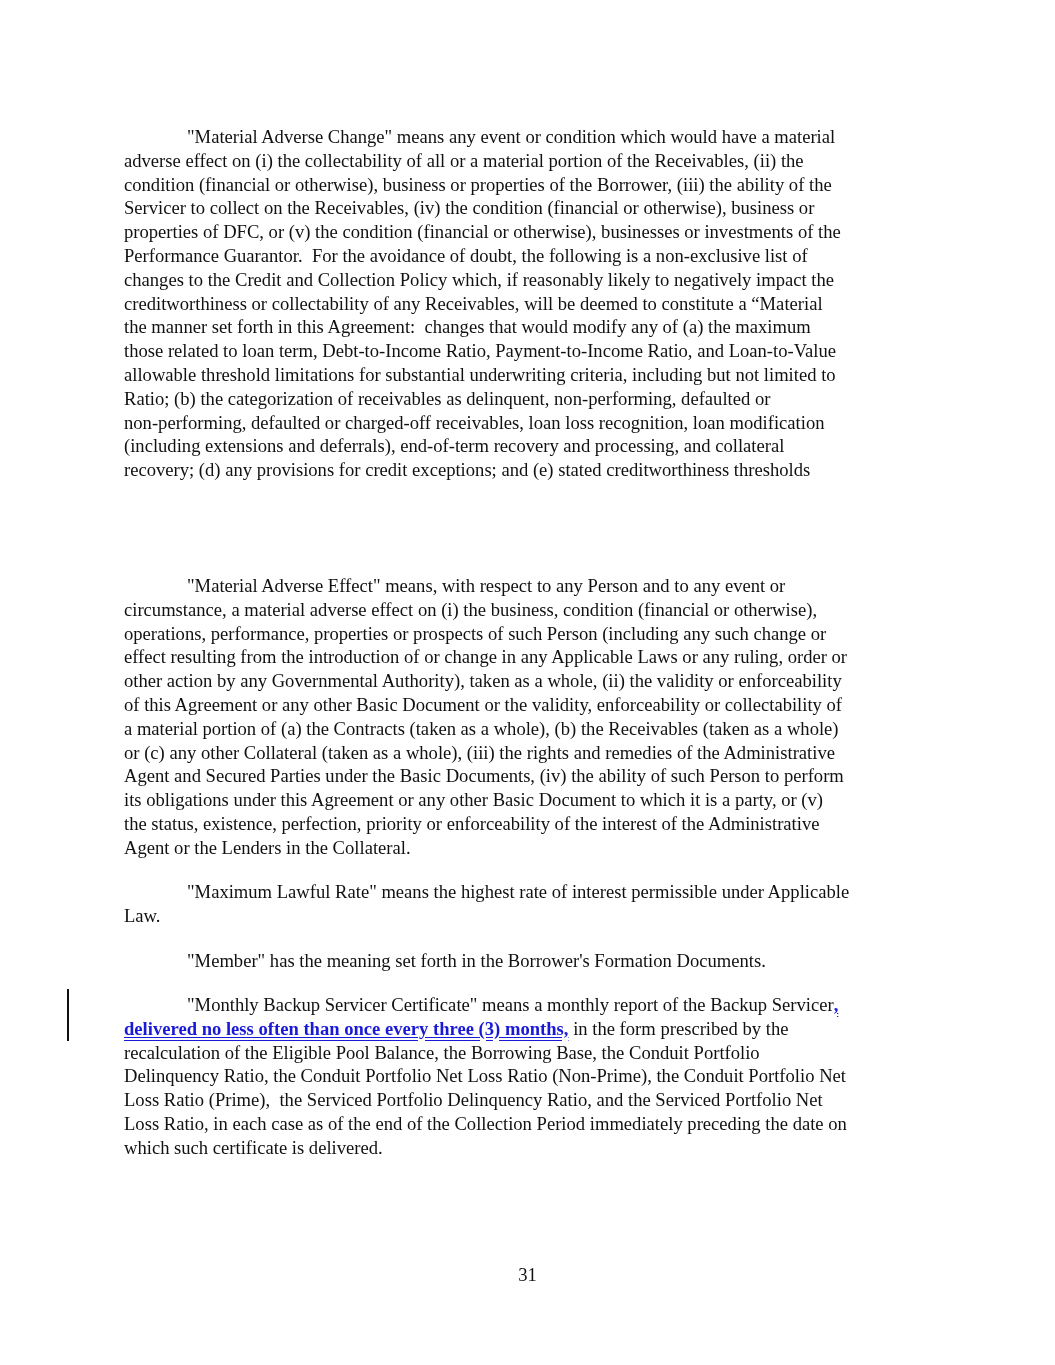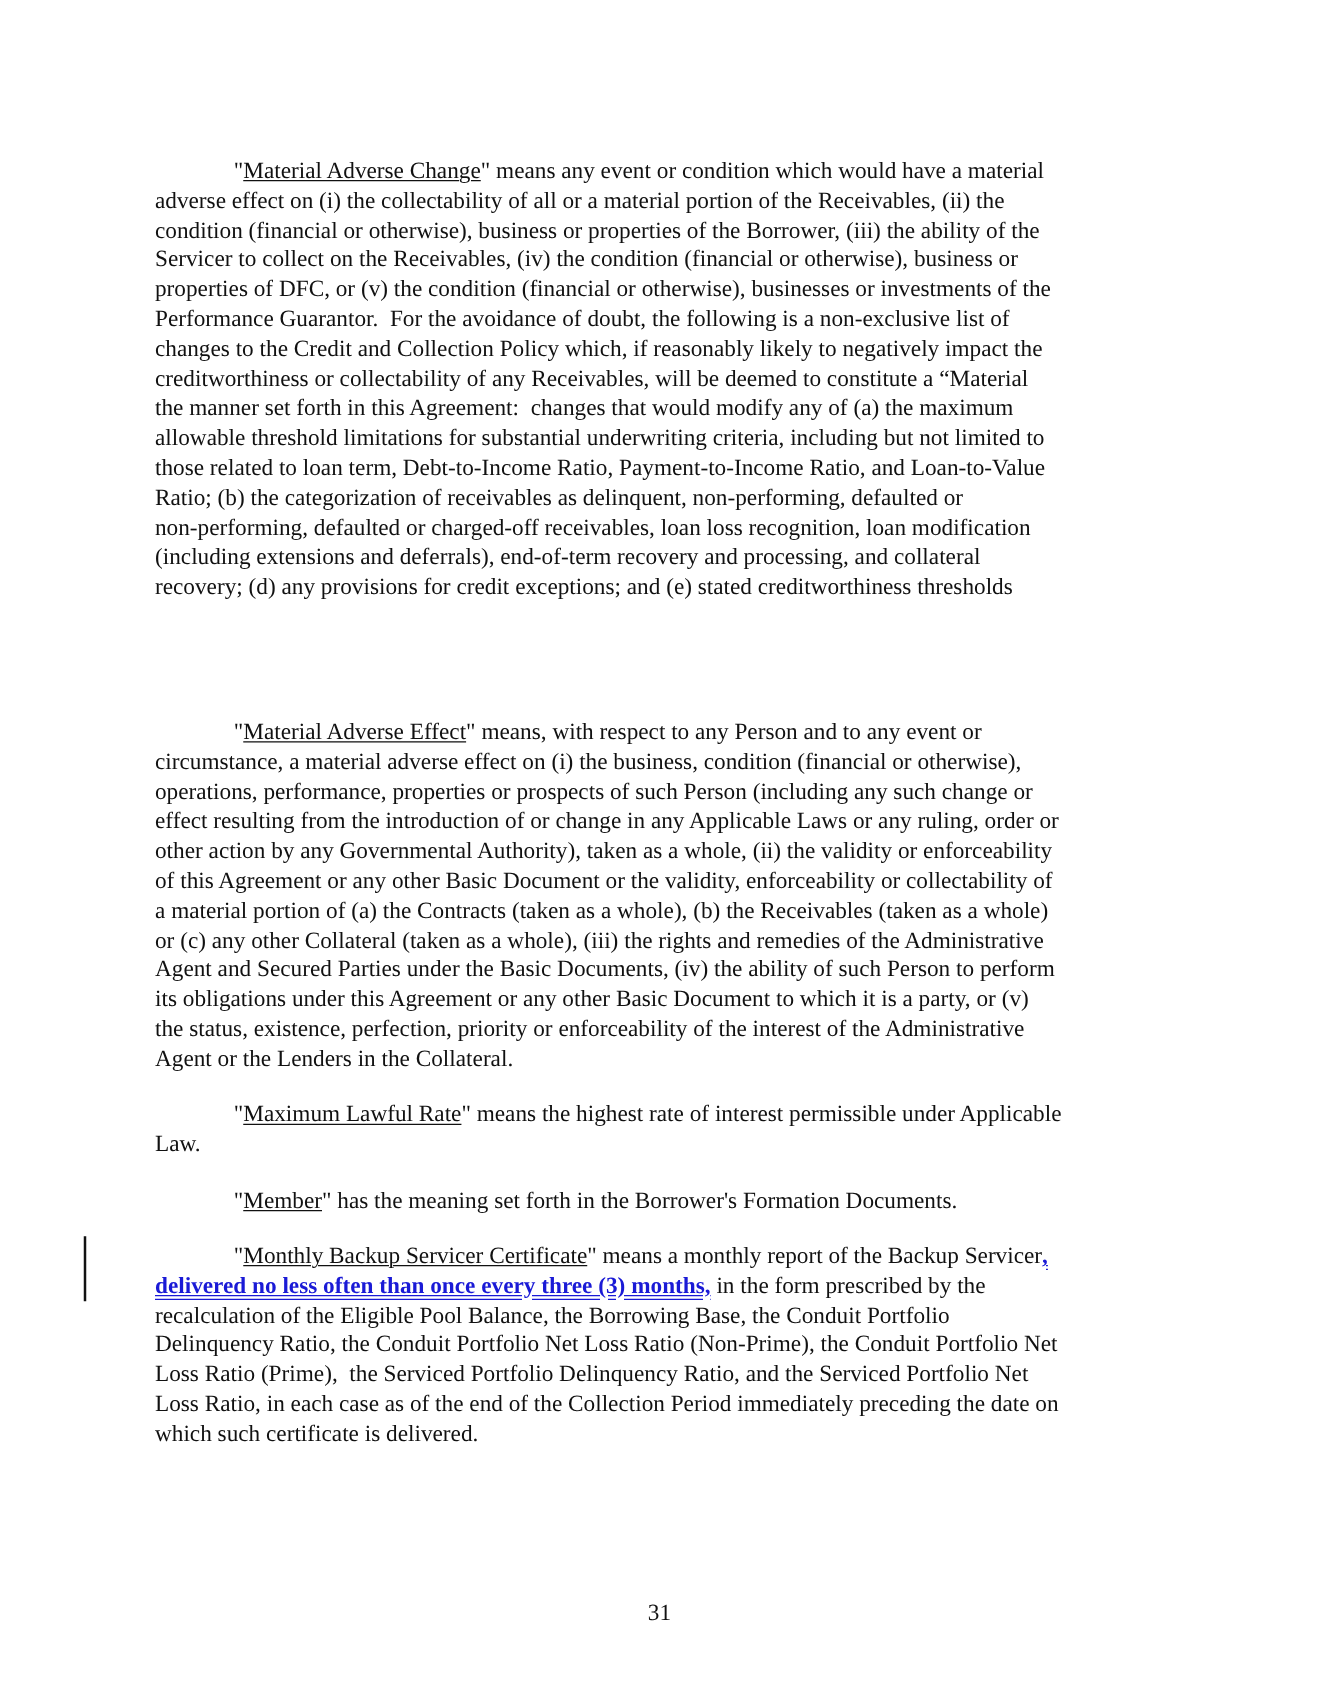--- a/index.html
+++ b/index.html
@@ -7,52 +7,52 @@
   .page {
     position: absolute; left: 0; top: 0; width: 1055px; height: 1365px;
     background: #ffffff;
     font-family: "Liberation Serif", "DejaVu Serif", serif;
     font-size: 18.6px;
     color: #111111;
   }
   .para { position: absolute; left: 124px; width: 812px; }
   .line { display: block; height: 23.8px; line-height: 23.8px; white-space: pre; }
   .indent { padding-left: 63px; }
-  .term { text-decoration: underline; text-underline-offset: 2px; text-decoration-thickness: 1px; }
+  .term { text-underline-offset: 2px; text-decoration-thickness: 1px; }
   .ins {
     color: #1a1ad6; font-weight: bold;
     text-decoration: underline double; text-decoration-color: #1a1ad6;
     text-underline-offset: 2px;
   }
   .change-bar {
     position: absolute; left: 67px; top: 989px; width: 2px; height: 52px;
     background: #111111;
   }
   .page-number {
     position: absolute; left: 0; width: 1055px; top: 1264px;
-    text-align: center; font-size: 18.6px; line-height: 22px; margin-top: 16px;
+    text-align: center; font-size: 18.6px; line-height: 22px;
   }
 </style>
 </head>
 <body>
 
 <div class="page">
 
   <div class="para" style="top:125px;">
     <span class="line indent"><span>"</span><span class="term">Material Adverse Change</span><span>" means any event or condition which would have a material</span></span>
     <span class="line">adverse effect on (i) the collectability of all or a material portion of the Receivables, (ii) the</span>
     <span class="line">condition (financial or otherwise), business or properties of the Borrower, (iii) the ability of the</span>
     <span class="line">Servicer to collect on the Receivables, (iv) the condition (financial or otherwise), business or</span>
     <span class="line">properties of DFC, or (v) the condition (financial or otherwise), businesses or investments of the</span>
     <span class="line">Performance Guarantor.  For the avoidance of doubt, the following is a non-exclusive list of</span>
     <span class="line">changes to the Credit and Collection Policy which, if reasonably likely to negatively impact the</span>
     <span class="line">creditworthiness or collectability of any Receivables, will be deemed to constitute a “Material</span>
     <span class="line">the manner set forth in this Agreement:  changes that would modify any of (a) the maximum</span>
+    <span class="line">those related to loan term, Debt-to-Income Ratio, Payment-to-Income Ratio, and Loan-to-Value</span>
     <span class="line">allowable threshold limitations for substantial underwriting criteria, including but not limited to</span>
-    <span class="line">those related to loan term, Debt-to-Income Ratio, Payment-to-Income Ratio, and Loan-to-Value</span>
     <span class="line">Ratio; (b) the categorization of receivables as delinquent, non-performing, defaulted or</span>
     <span class="line">non-performing, defaulted or charged-off receivables, loan loss recognition, loan modification</span>
     <span class="line">(including extensions and deferrals), end-of-term recovery and processing, and collateral</span>
     <span class="line">recovery; (d) any provisions for credit exceptions; and (e) stated creditworthiness thresholds</span>
   </div>
 
   <div class="para" style="top:574px;">
     <span class="line indent"><span>"</span><span class="term">Material Adverse Effect</span><span>" means, with respect to any Person and to any event or</span></span>
     <span class="line">circumstance, a material adverse effect on (i) the business, condition (financial or otherwise),</span>
     <span class="line">operations, performance, properties or prospects of such Person (including any such change or</span>

